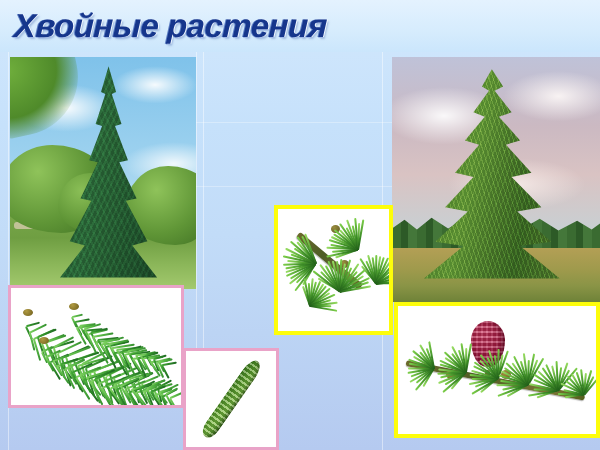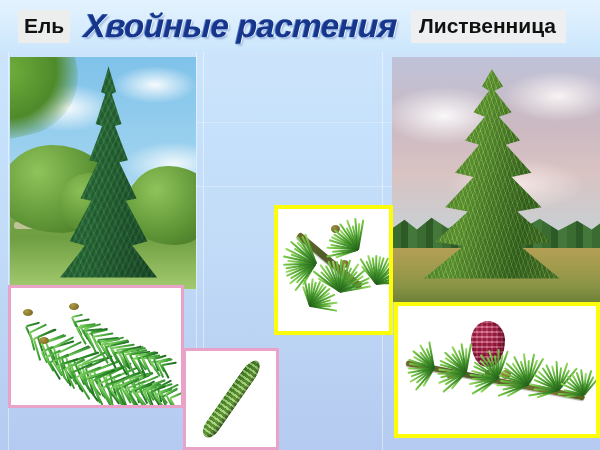--- a/index.html
+++ b/index.html
@@ -274,23 +274,21 @@
 <div id="slide">
 
   <div class="seam s1"></div>
   <div class="seam s2"></div>
   <div class="seam s3"></div>
   <div class="seam s4"></div>
   <div class="hseam h1"></div>
   <div class="hseam h2"></div>
 
   <div class="header">
-    <span class="label-chip label-left">Ель</span>
     <span class="main-title">Хвойные растения</span>
-    <span class="label-chip label-right">Лиственница</span>
   </div>
 
   <div class="photo" id="photo-spruce-tree">
     <div class="sky-day"></div>
     <div class="ground-grass"></div>
     <div class="ground-path"></div>
     <div class="bg-decid d1"></div>
     <div class="bg-decid d3"></div>
     <div class="bg-decid d2"></div>
     <div class="corner-branch"></div>

